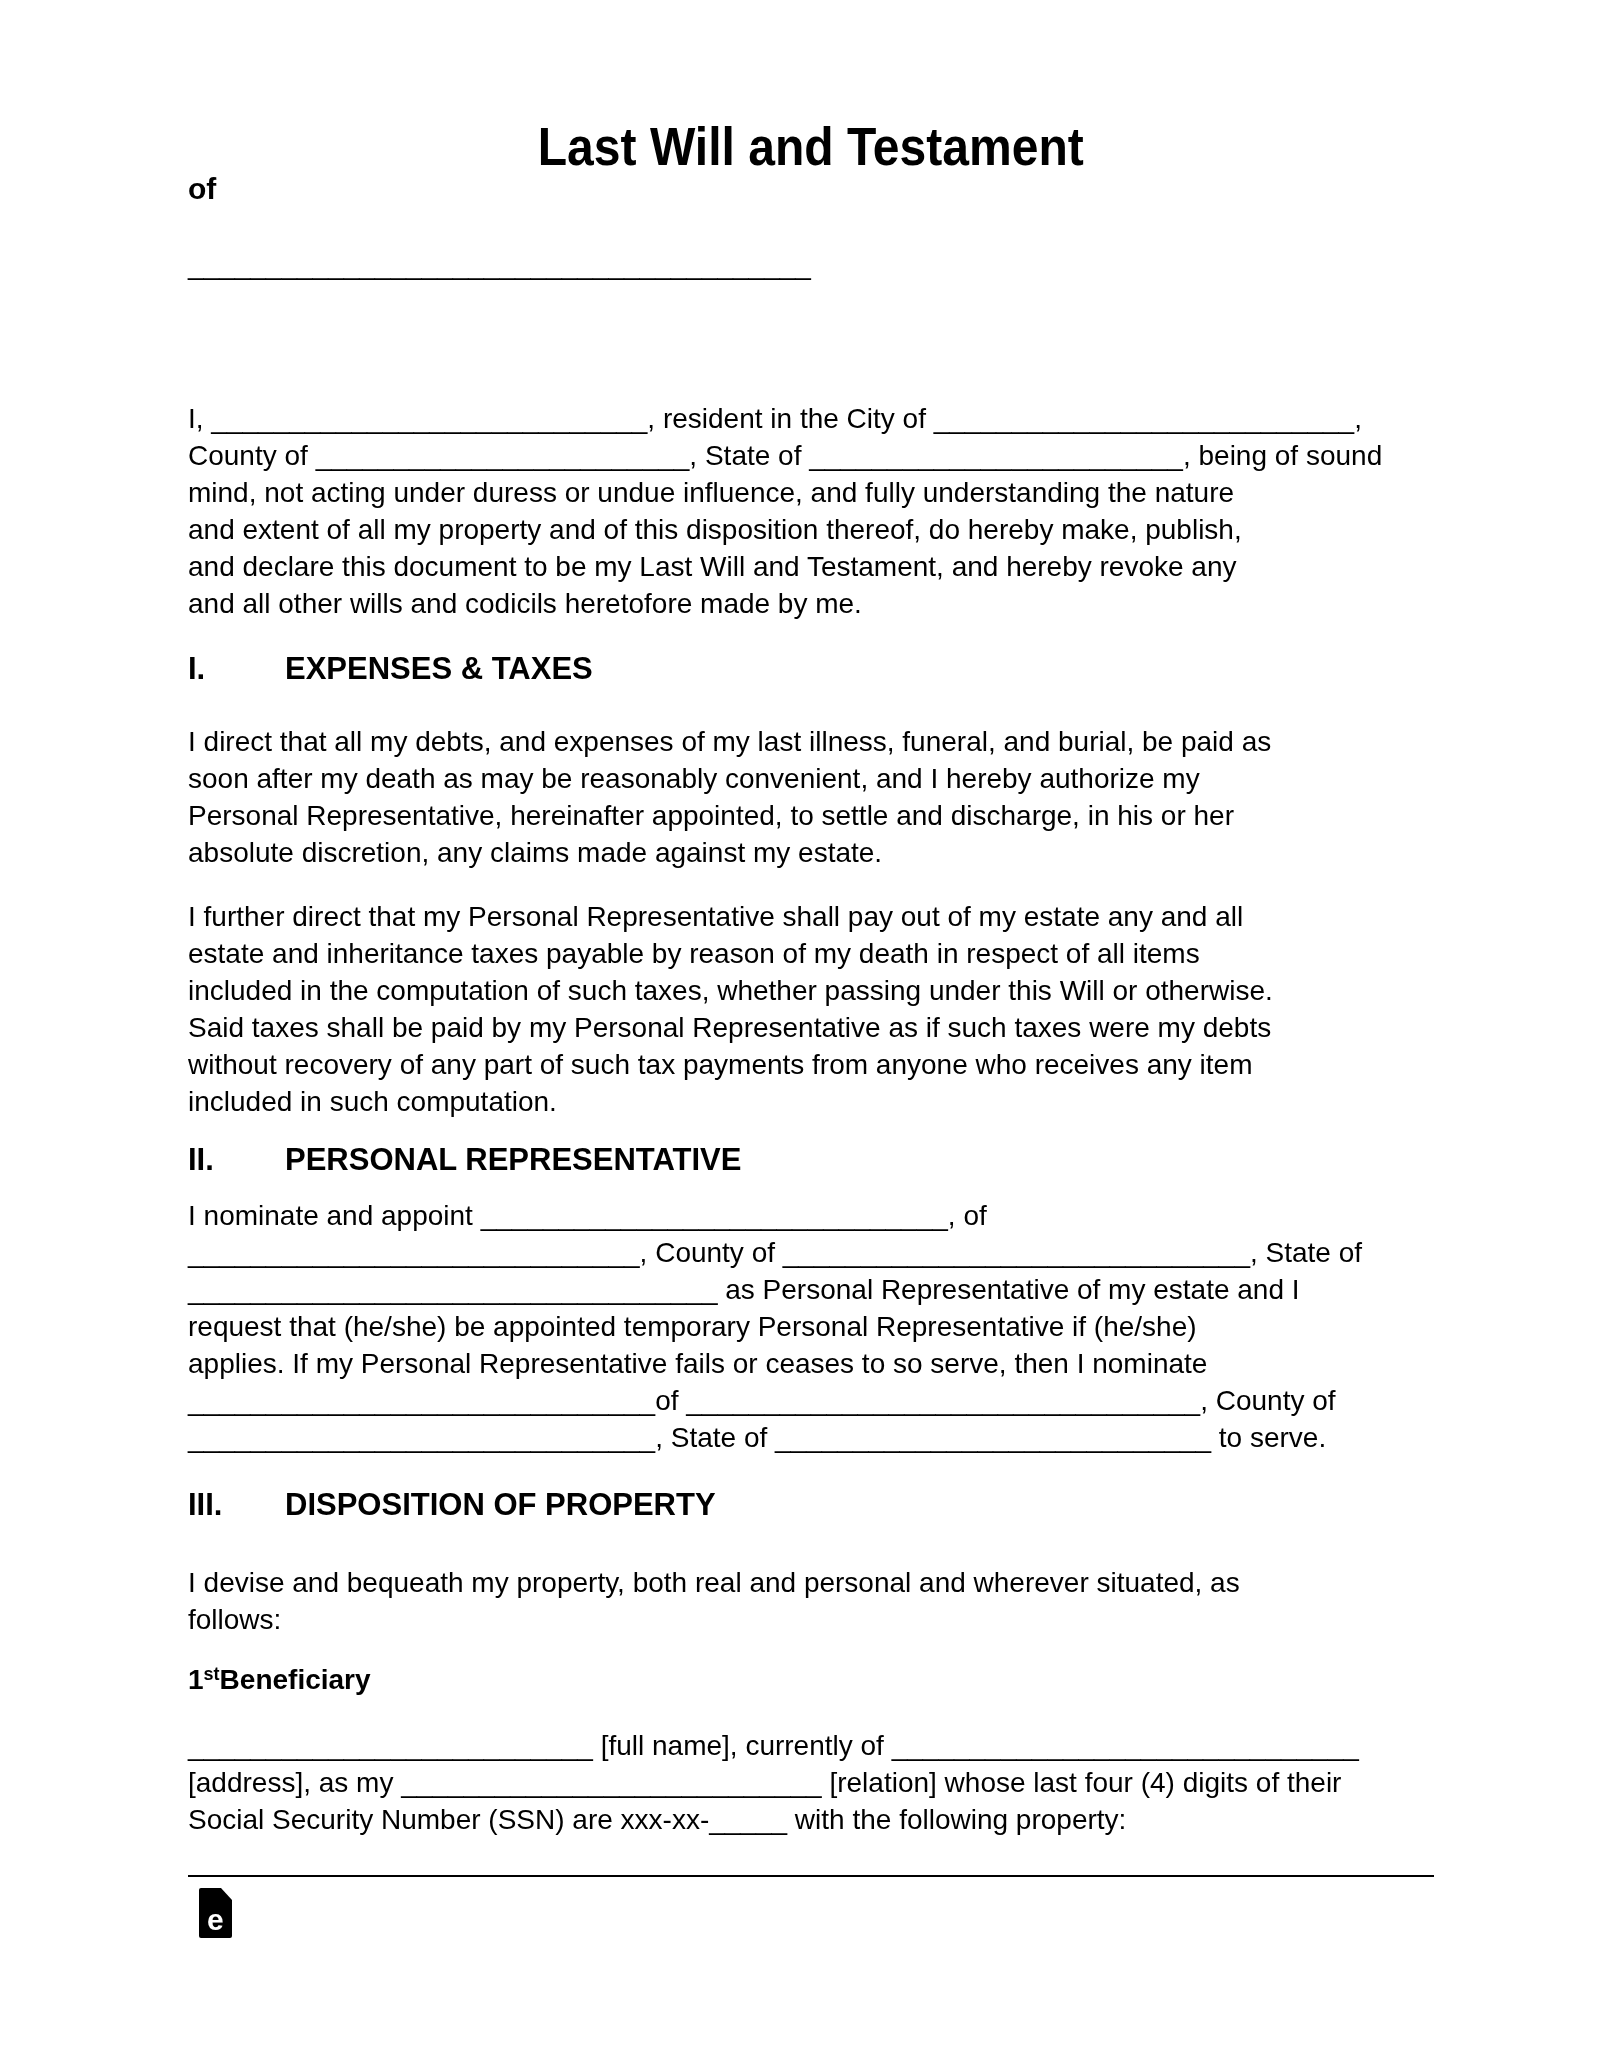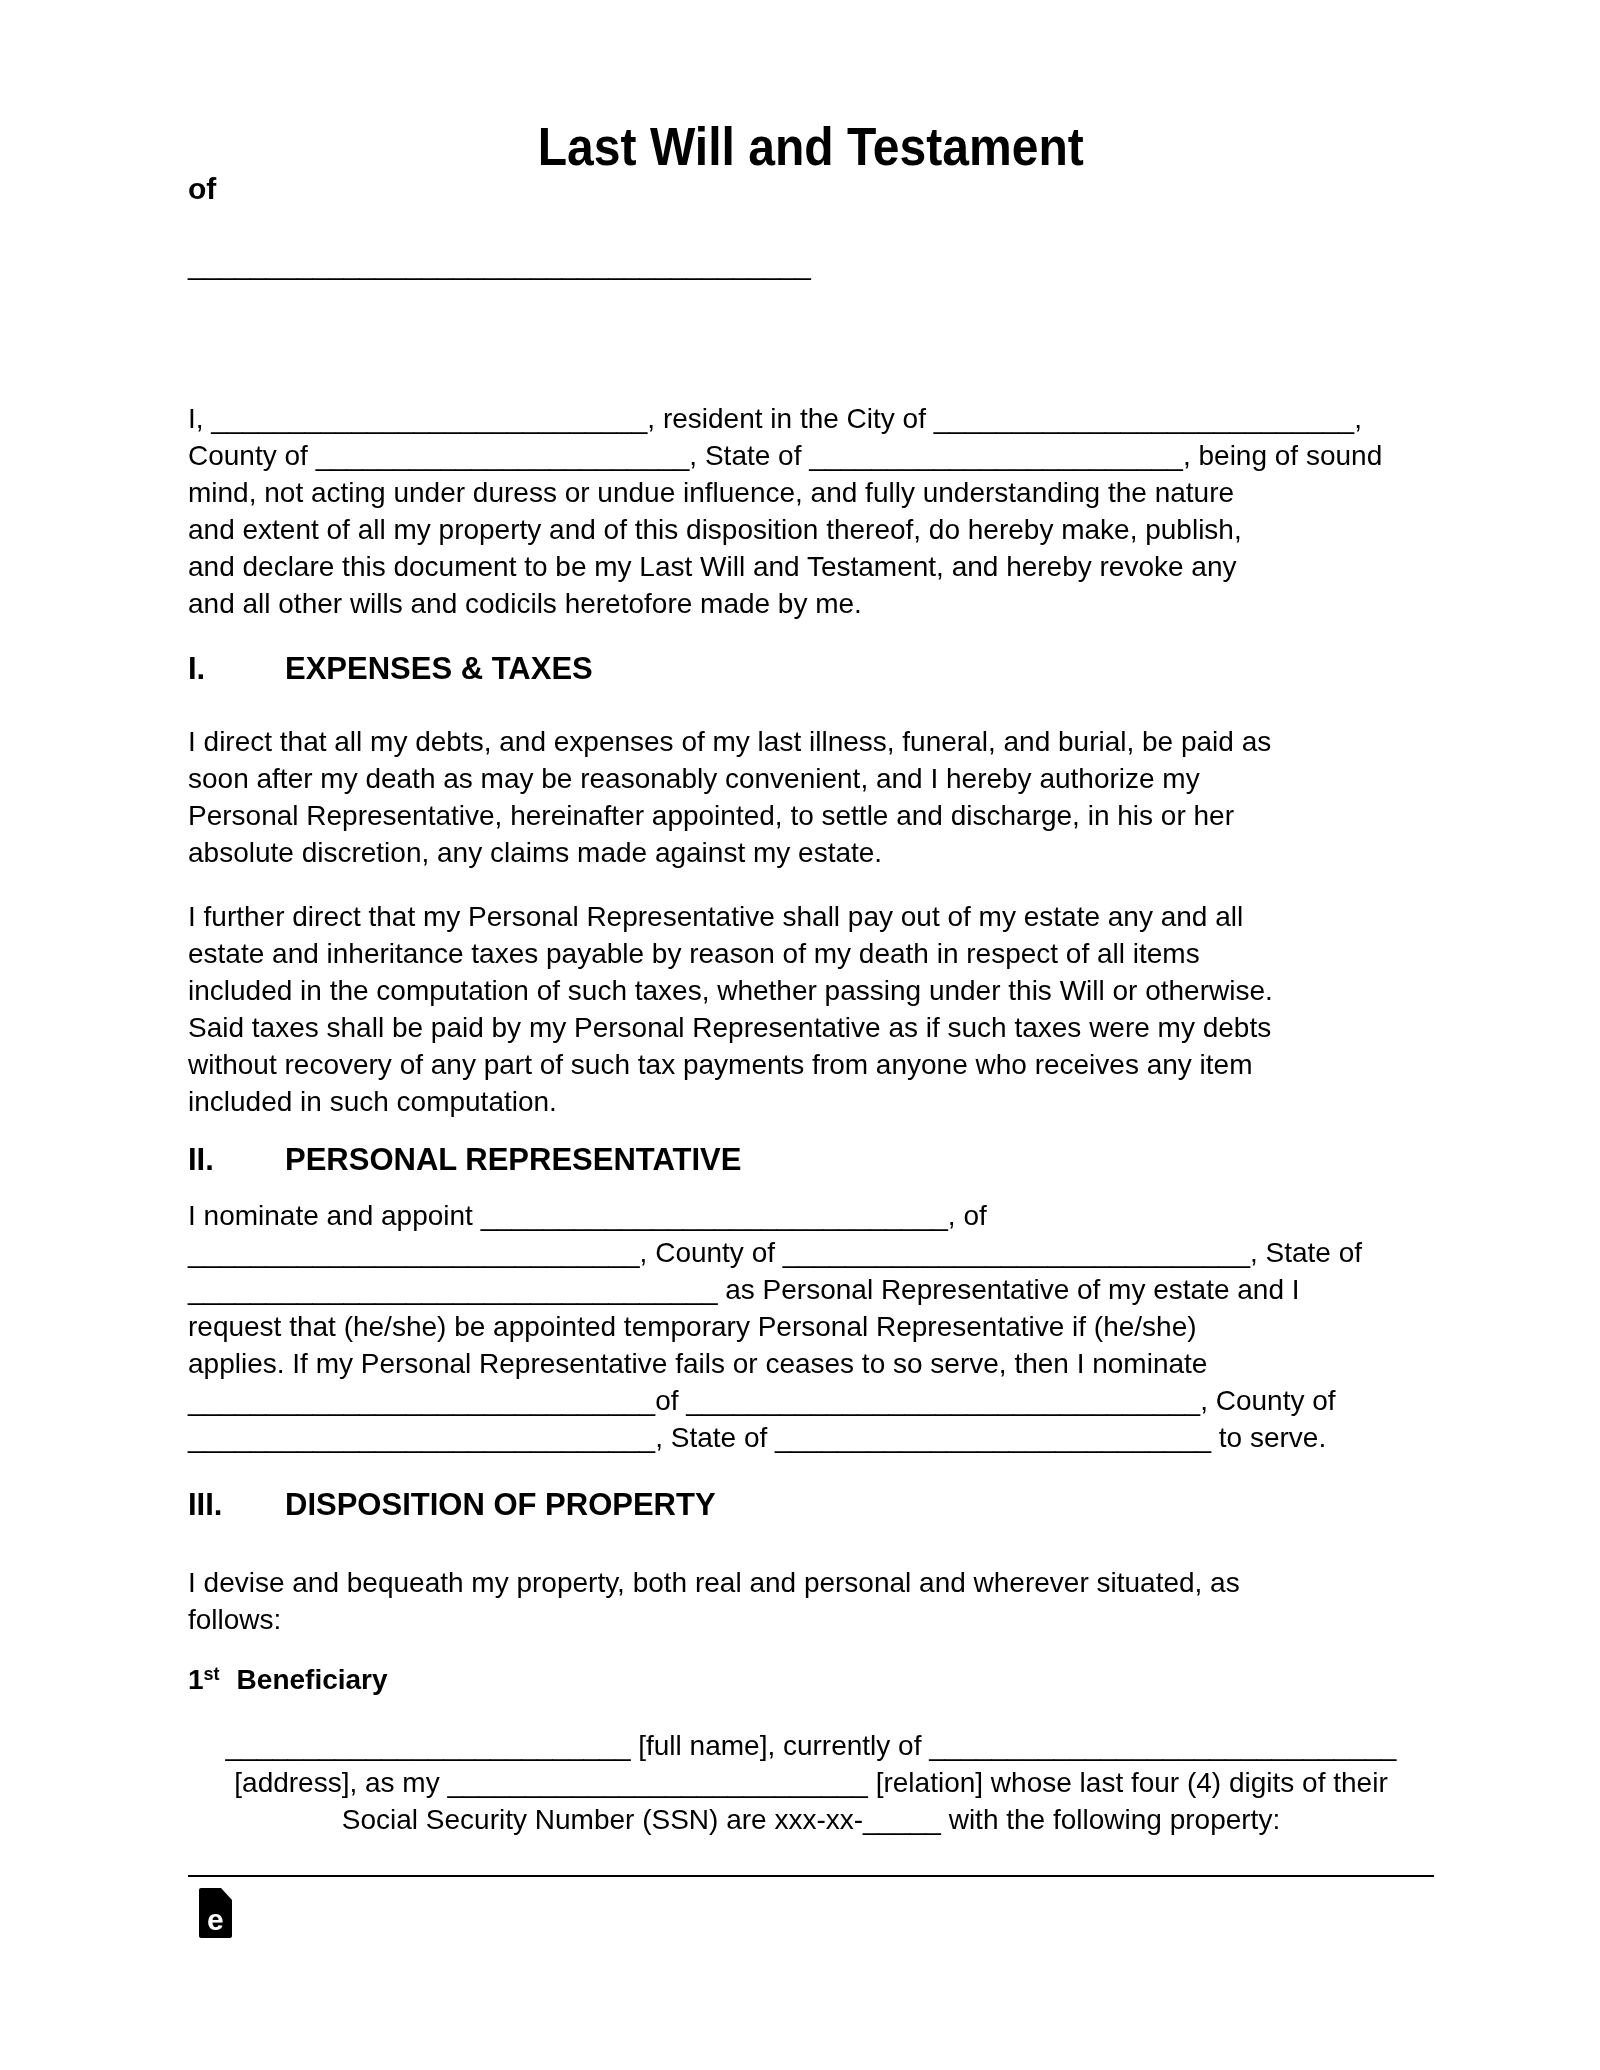--- a/index.html
+++ b/index.html
@@ -17,22 +17,22 @@
   .sec-head .num{display:inline-block;width:97px;}
   .mt-sec1{margin-top:28px;}
   .mt-p1a{margin-top:35px;}
   .mt-p1b{margin-top:27px;}
   .mt-sec2{margin-top:21px;}
   .mt-p2{margin-top:18px;}
   .mt-sec3{margin-top:30px;}
   .mt-p3{margin-top:40px;}
   .benef-head{margin-top:17px;font-weight:700;font-size:28px;line-height:38px;}
   .benef-head sup{font-size:18px;vertical-align:9px;}
-  .benef-head .blabel{margin-left:17px;}
-  .mt-pe{margin-top:28px;text-align:center;}
+  .benef-head .blabel{margin-left:0;}
+  .mt-pe{margin-top:28px;}
   .footer-rule{margin-top:37px;height:0;border-top:2px solid #000;}
   .logo{margin-top:11px;margin-left:11px;width:33px;height:50px;}
 </style>
 </head>
 <body>
 
 <div class="page">
   <div class="content">
 
     <div class="doc-title"><span class="squeeze">Last Will and Testament</span></div>

